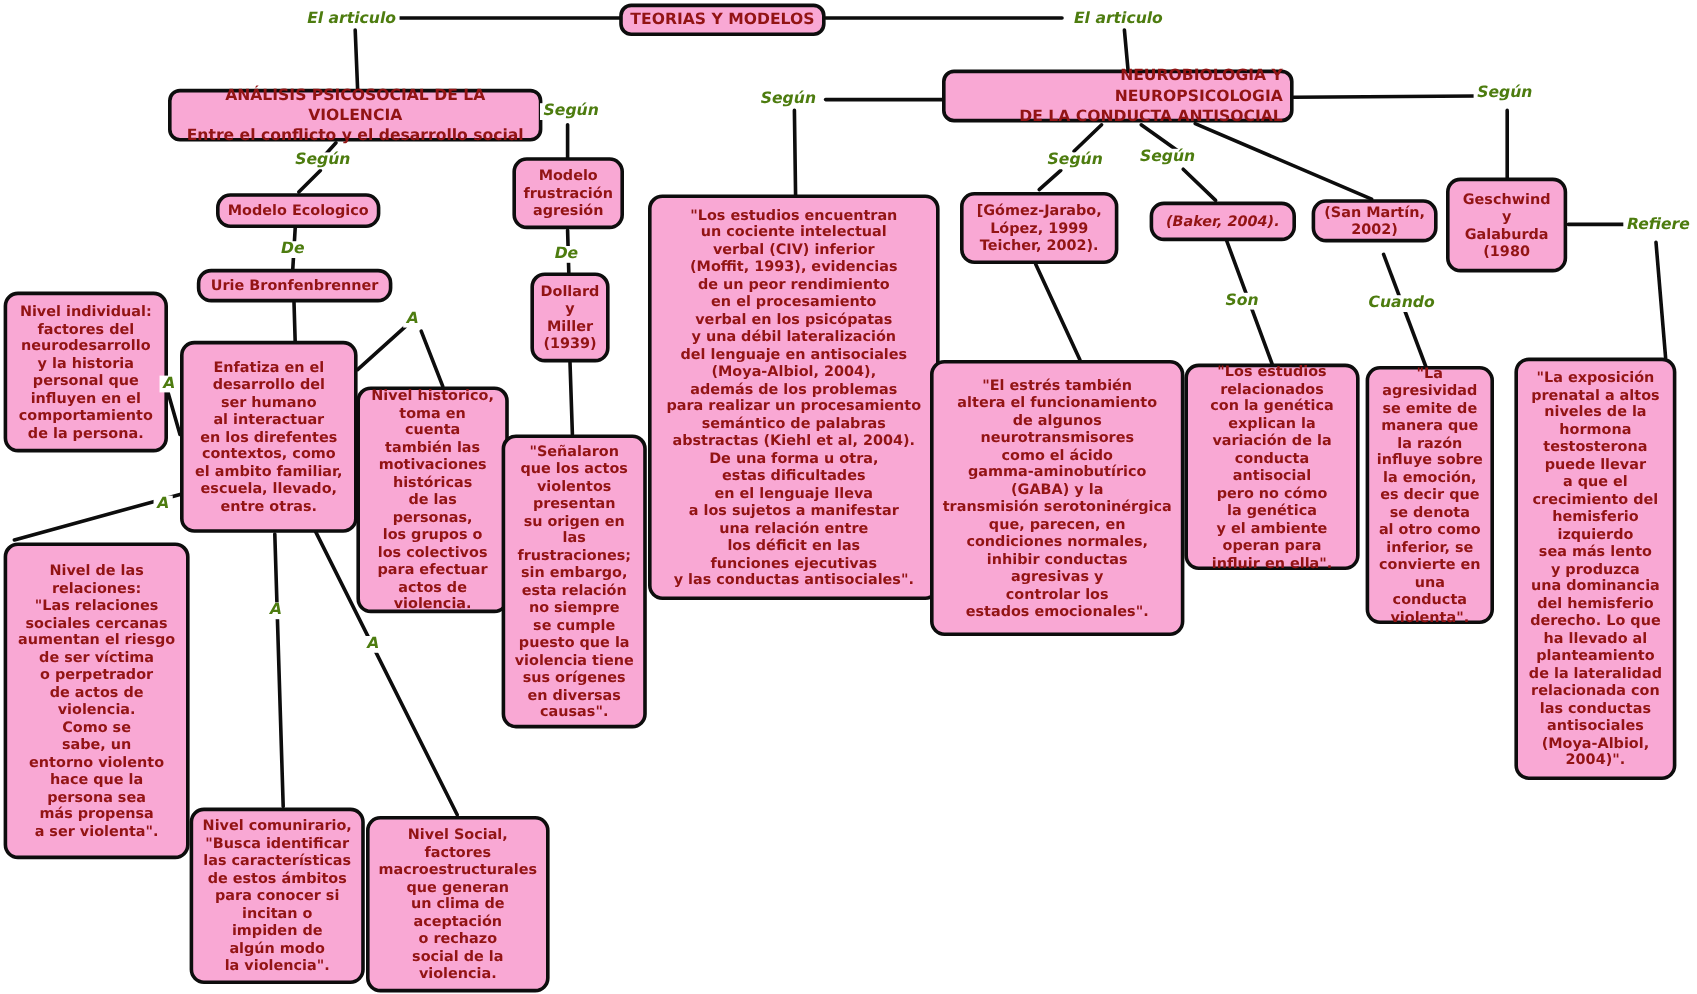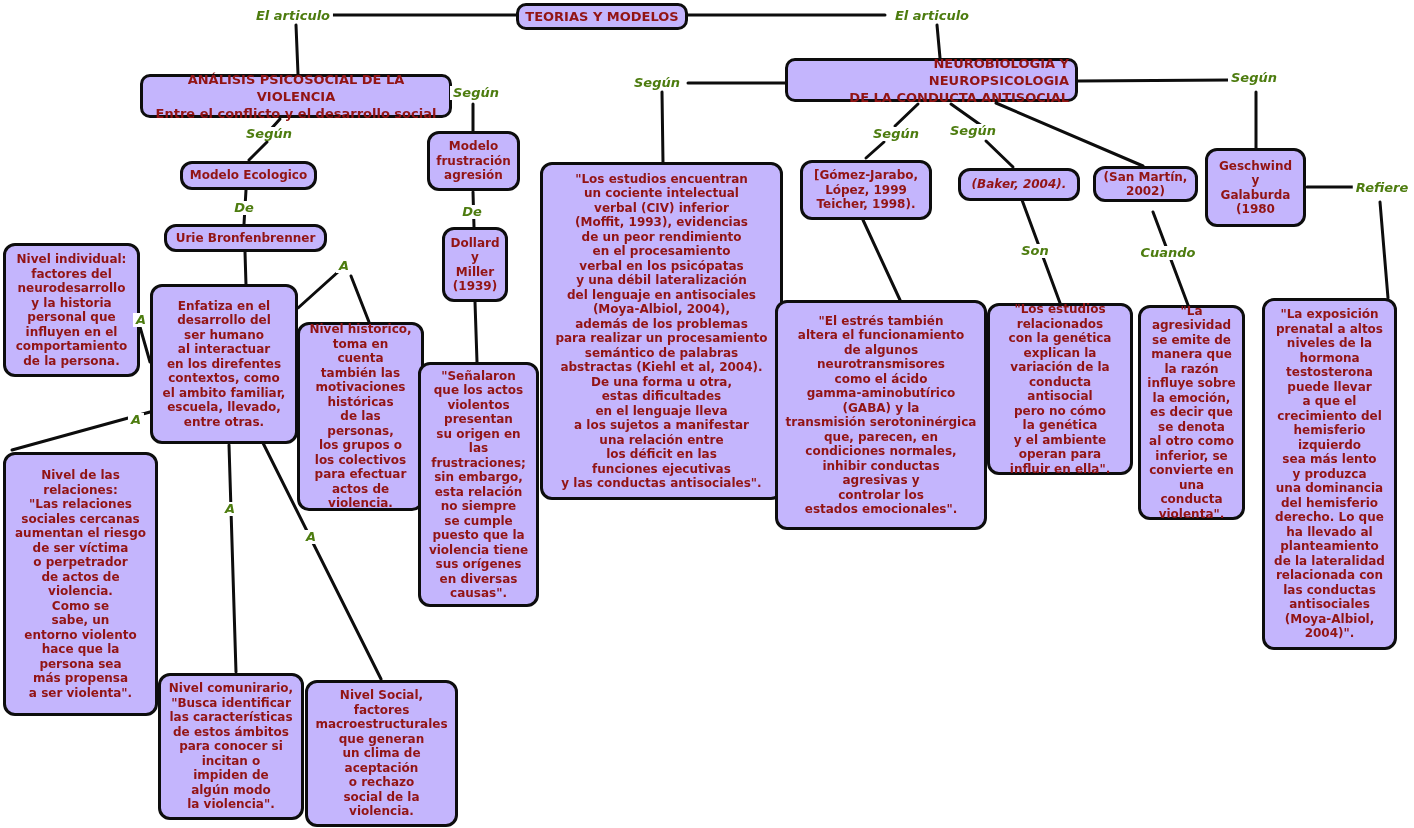--- a/index.html
+++ b/index.html
@@ -8,21 +8,21 @@
     width:1414px;height:828px;
     background:#ffffff;
     font-family:"DejaVu Sans","Liberation Sans",sans-serif;
     overflow:hidden;
   }
   svg.wires{position:absolute;left:0;top:0;width:1414px;height:828px;}
   svg.wires line{stroke:#0d0d0d;stroke-width:3;stroke-linecap:round;}
   .node{
     position:absolute;
     box-sizing:border-box;
-    background:#c4b5fd;
+    background:#f9a8d4;
     border:3px solid #0d0d0d;
     border-radius:12px;
     color:#921414;
     font-weight:bold;
     font-size:12px;
     line-height:14.5px;
     text-align:center;
     white-space:pre-line;
     display:flex;align-items:center;justify-content:center;
     padding:4px 6px;
@@ -190,21 +190,21 @@
 en el lenguaje lleva
 a los sujetos a manifestar
 una relación entre
 los déficit en las
 funciones ejecutivas
 y las conductas antisociales".</div>
   <div class="node hdr" style="left:785px;top:58px;width:293px;height:44px;text-align:right;">NEUROBIOLOGIA Y NEUROPSICOLOGIA
 DE LA CONDUCTA ANTISOCIAL</div>
   <div class="node" style="left:800px;top:160px;width:132px;height:60px;">[Gómez-Jarabo,
 López, 1999
-Teicher, 1998).</div>
+Teicher, 2002).</div>
   <div class="node" style="left:958px;top:168px;width:122px;height:33px;font-style:italic;">(Baker, 2004).</div>
   <div class="node" style="left:1093px;top:166px;width:105px;height:36px;">(San Martín,
 2002)</div>
   <div class="node" style="left:1205px;top:148px;width:101px;height:79px;">Geschwind
 y
 Galaburda
 (1980</div>
   <div class="node" style="left:775px;top:300px;width:212px;height:230px;">"El estrés también
 altera el funcionamiento
 de algunos

